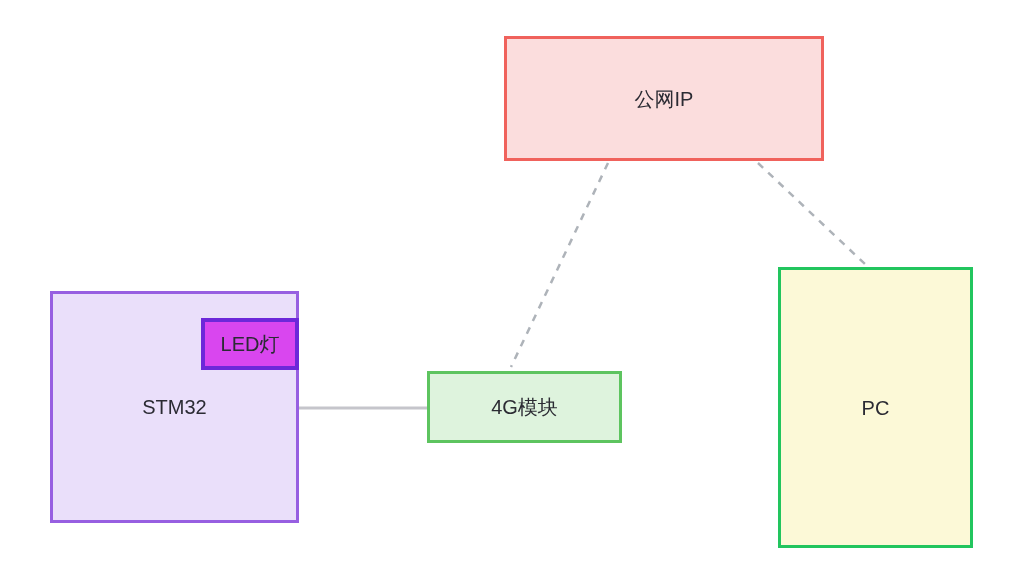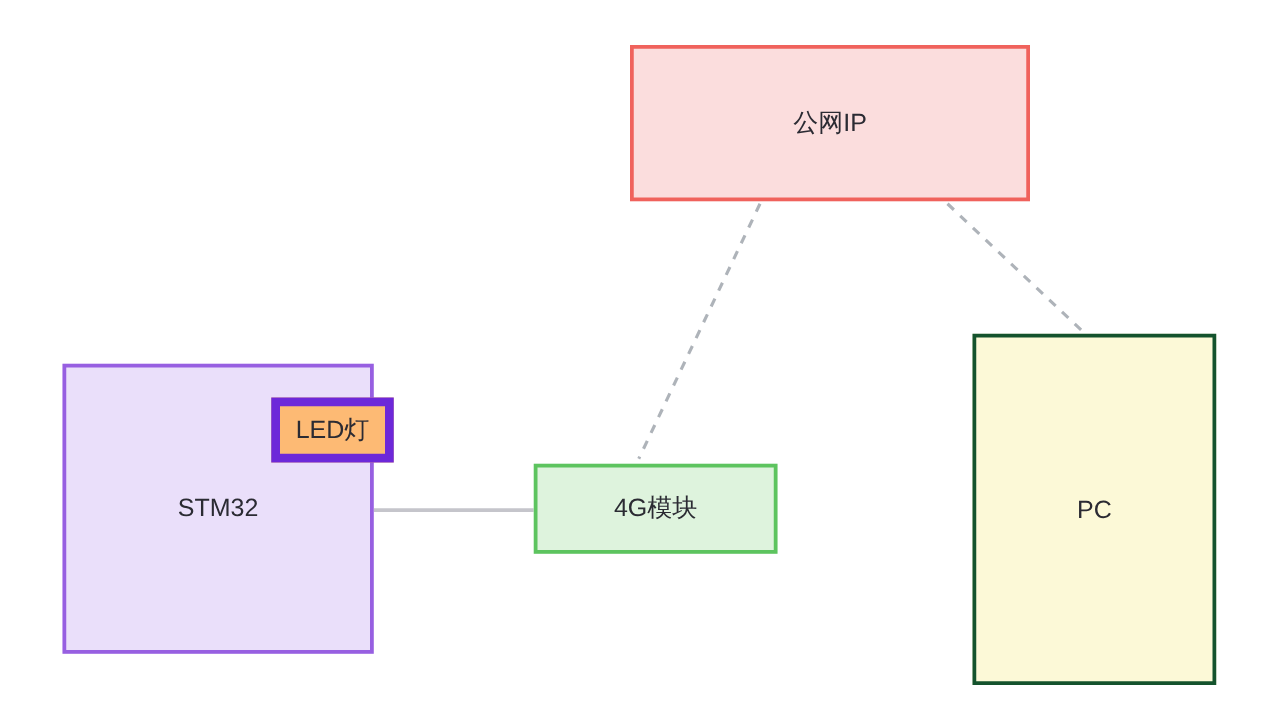--- a/index.html
+++ b/index.html
@@ -45,36 +45,35 @@
   .node-stm32 {
     left: 50px; top: 291px;
     width: 249px; height: 232px;
     background: #eadffa;
     border: 3px solid #975fe1;
     justify-content: center;
   }
   .node-led {
     left: 201px; top: 318px;
     width: 98px; height: 52px;
-    background: #fdba74;
-    border: 7px solid #6d28d9;
+    background: #d946ef;
+    border: 4px solid #6d28d9;
     z-index: 3;
-    margin-left: 16px;
   }
   .node-4g {
     left: 427px; top: 371px;
     width: 195px; height: 72px;
     background: #def3dd;
     border: 3px solid #5dc45f;
   }
   .node-pc {
     left: 778px; top: 267px;
     width: 195px; height: 281px;
     background: #fcf9d7;
-    border: 3px solid #14532d;
+    border: 3px solid #22c55e;
     flex-direction: row;
   }
   .node-pc .line { display: block; }
 </style>
 </head>
 <body>
 
 <div class="canvas">
 
   <svg class="edges-svg" viewBox="0 0 1014 569" xmlns="http://www.w3.org/2000/svg">

